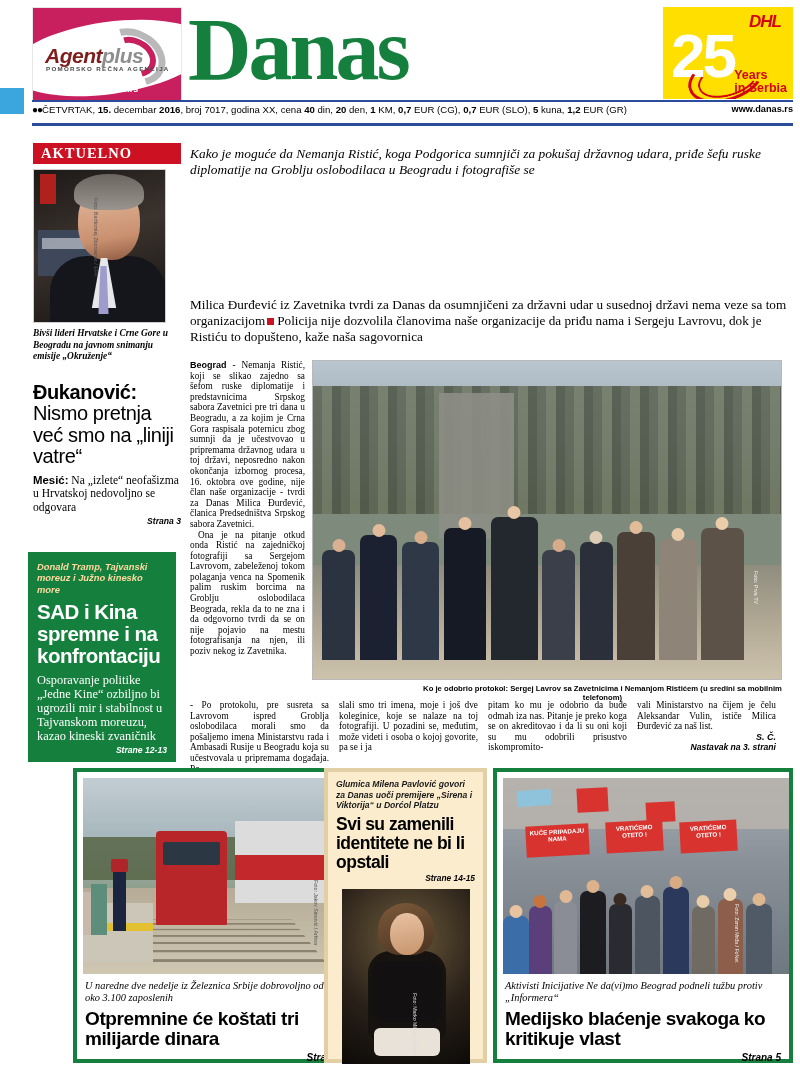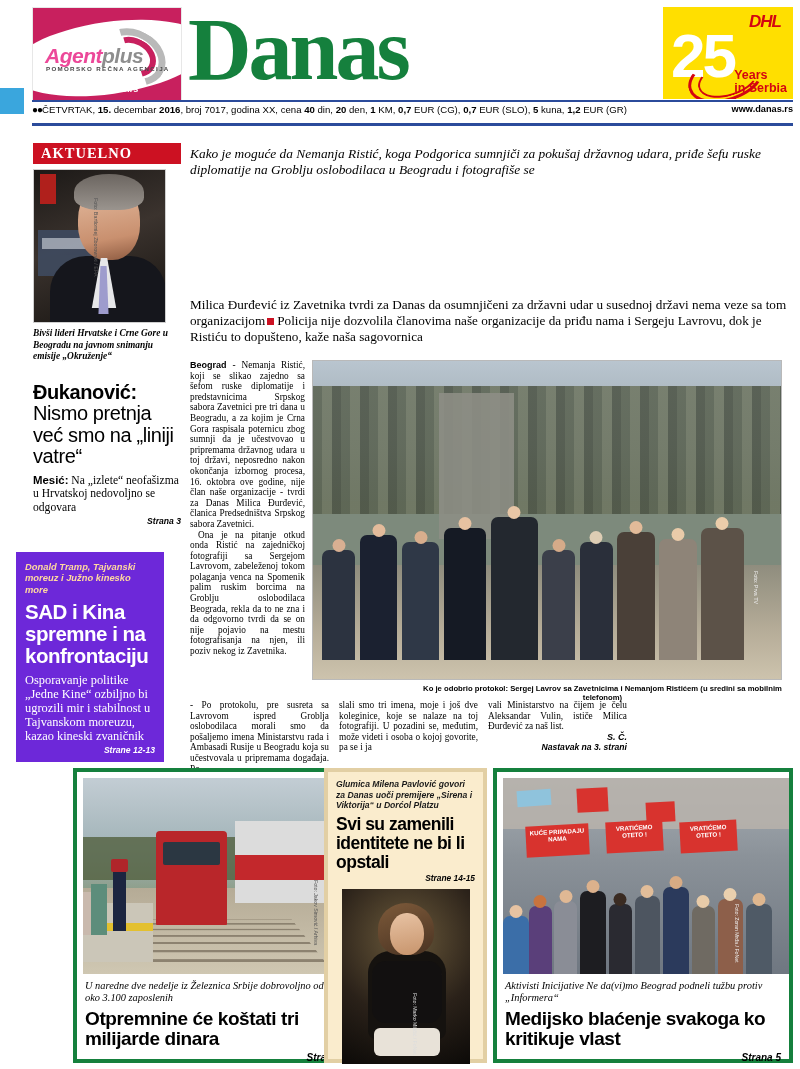--- a/index.html
+++ b/index.html
@@ -11,21 +11,21 @@
   .agentplus{position:absolute;left:32px;top:7px;width:148px;height:92px;background:#ffffff;
              border:1px solid #e7e7e7;overflow:hidden;}
   .ap-band{position:absolute;left:0;top:0;width:148px;height:92px;background:#c8205e;}
   .ap-swoosh{position:absolute;left:-24px;top:14px;width:200px;height:72px;background:#ffffff;
              border-radius:50%/50%;transform:rotate(-8deg);}
   .ap-arc{position:absolute;right:14px;top:22px;width:54px;height:40px;border:7px solid #b9b9b9;
           border-bottom-color:transparent;border-left-color:transparent;border-radius:50%;transform:rotate(28deg);}
   .ap-arc2{position:absolute;right:24px;top:30px;width:36px;height:26px;border:6px solid #c8205e;
            border-bottom-color:transparent;border-left-color:transparent;border-radius:50%;transform:rotate(28deg);}
   .ap-name{position:absolute;left:12px;top:36px;font-size:21px;font-style:italic;font-weight:bold;letter-spacing:-.5px;}
-  .ap-name .a{color:#ec4899;}
+  .ap-name .a{color:#7f1d1d;}
   .ap-name .b{color:#8e8e8e;}
   .ap-sub{position:absolute;left:13px;top:57px;font-size:6.2px;letter-spacing:1.3px;color:#4a4a4a;font-weight:bold;}
   .ap-url{position:absolute;left:0;bottom:6px;width:148px;text-align:center;font-size:9px;font-weight:bold;color:#fff;font-style:italic;}
 
   .danas{position:absolute;left:188px;top:0px;width:470px;height:100px;}
   .danas-word{font-family:"Liberation Serif",serif;font-weight:bold;font-size:88px;color:#15803d;
                letter-spacing:-3px;line-height:100px;}
 
   .dhl{position:absolute;left:663px;top:7px;width:130px;height:92px;background:#ffdf00;overflow:hidden;}
   .dhl-logo{position:absolute;right:12px;top:5px;font-family:"Liberation Sans",sans-serif;font-style:italic;
@@ -71,21 +71,21 @@
   .sb-credit{position:absolute;right:-13px;top:28px;font-size:5.4px;color:#555;
              transform:rotate(90deg);transform-origin:left top;white-space:nowrap;}
   .sb-cap{margin-top:5px;width:148px;font-family:"Liberation Serif",serif;font-style:italic;font-weight:bold;
           font-size:9.4px;line-height:11.6px;}
   .sb-head{margin-top:19px;width:148px;font-size:20px;line-height:21.5px;font-weight:normal;letter-spacing:-.4px;}
   .sb-head b{font-weight:bold;}
   .sb-deck{margin-top:6px;width:148px;font-family:"Liberation Serif",serif;font-size:11.6px;line-height:13.4px;}
   .sb-deck b{font-family:"Liberation Sans",sans-serif;font-weight:bold;font-size:11.4px;}
   .sb-page{margin-top:2px;width:148px;text-align:right;font-size:8.6px;font-style:italic;font-weight:bold;}
 
-  .redbox{position:absolute;left:16px;top:552px;width:148px;background:#6d28d9;color:#fff;
+  .redbox{position:absolute;left:28px;top:552px;width:148px;background:#15803d;color:#fff;
           padding:9px 9px 7px 9px;box-sizing:border-box;}
   .rb-kicker{font-size:9.4px;font-style:italic;font-weight:bold;line-height:11.4px;color:#ffd9a0;}
   .rb-head{margin-top:6px;font-size:20.5px;line-height:22px;font-weight:bold;letter-spacing:-.5px;}
   .rb-deck{margin-top:6px;font-family:"Liberation Serif",serif;font-size:12.4px;line-height:14px;}
   .rb-page{margin-top:2px;text-align:right;font-size:8.6px;font-style:italic;font-weight:bold;}
 
   
   .kicker{position:absolute;left:190px;top:146px;width:600px;font-family:"Liberation Serif",serif;
           font-style:italic;font-size:13.4px;line-height:16.4px;}
   .mainhead{position:absolute;left:190px;top:185px;width:605px;font-size:46.5px;line-height:50px;
@@ -304,20 +304,21 @@
         </div>
     </div>
     <div class="mp-cred">Foto: Prva TV</div>
   </div>
 
   <div class="photocap">Ko je odobrio protokol: Sergej Lavrov sa Zavetnicima i Nemanjom Ristićem (u sredini sa mobilnim telefonom)</div>
 
   <div class="cols4">
     <div class="c4">- Po protokolu, pre susreta sa Lavrovom ispred Groblja oslobodilaca morali smo da pošaljemo imena Ministarstvu rada i Ambasadi Rusije u Beogradu koja su učestvovala u pripremama događaja. Po-</div>
     <div class="c4">slali smo tri imena, moje i još dve koleginice, koje se nalaze na toj fotografiji. U pozadini se, međutim, može videti i osoba o kojoj govorite, pa se i ja</div>
+    <div class="c4">pitam ko mu je odobrio da bude odmah iza nas. Pitanje je preko koga se on akreditovao i da li su oni koji su mu odobrili prisustvo iskompromito-</div>
     <div class="c4">
       <span>vali Ministarstvo na čijem je čelu Aleksandar Vulin, ističe Milica Đurđević za naš list.</span>
       <div class="sig">S. Č.</div>
       <div class="cont">Nastavak na 3. strani</div>
     </div>
   </div>
 
   <div class="bp bp1">
     <div class="bp-img bp1-img">
       <div class="tr-sky"></div>

